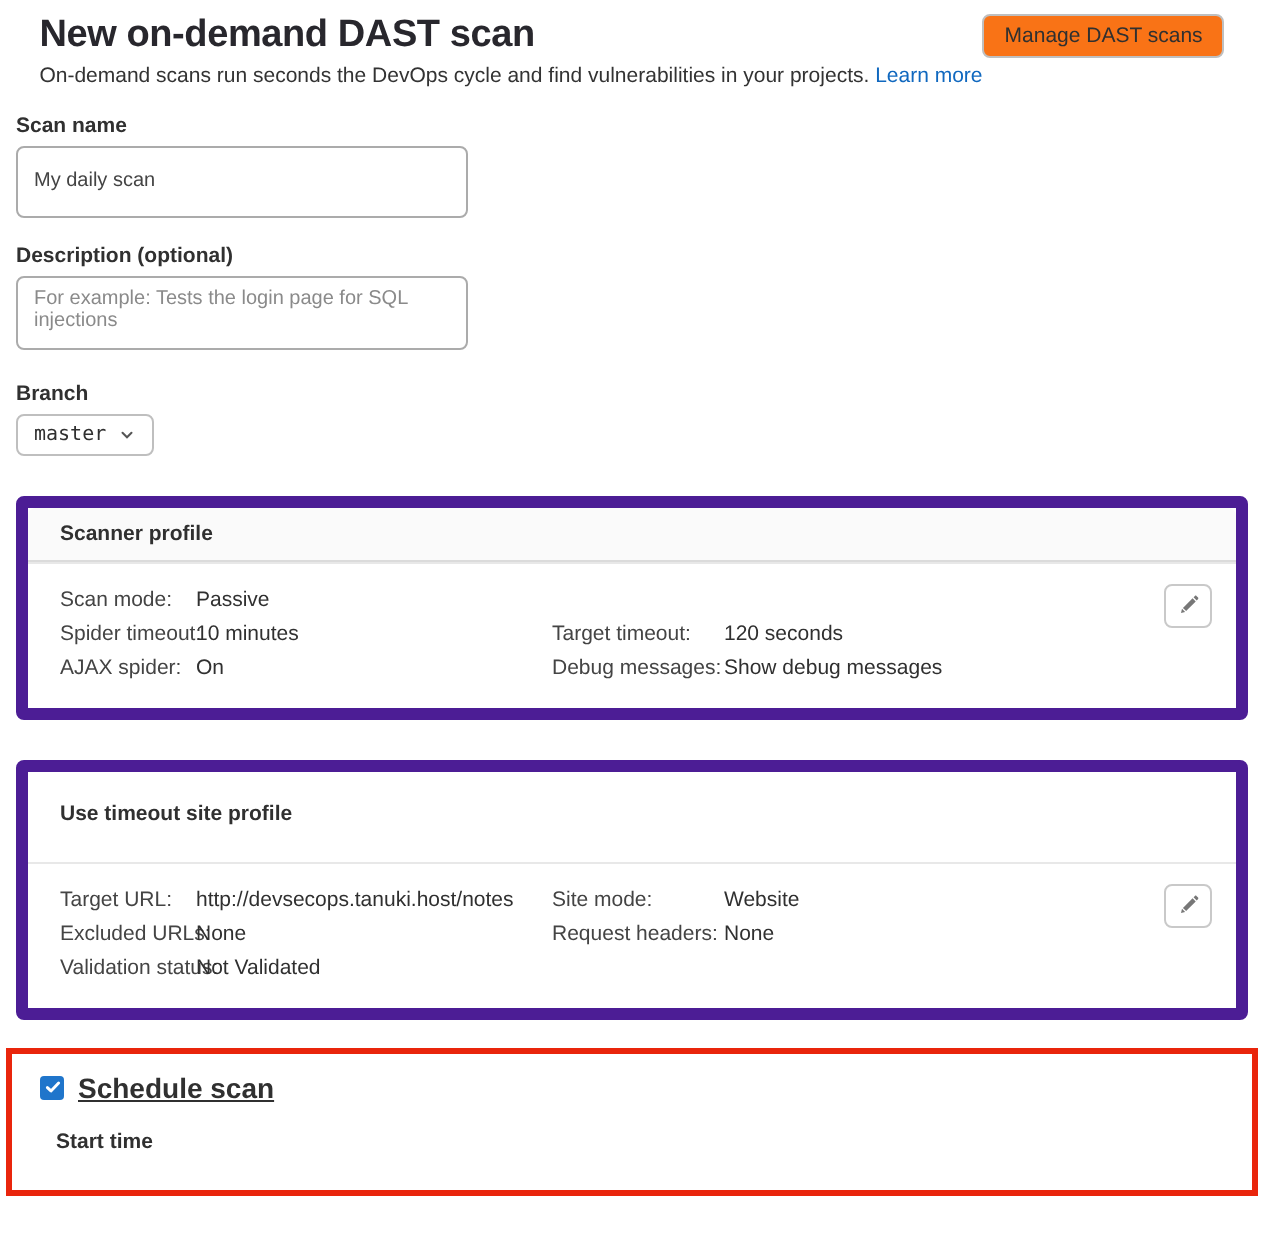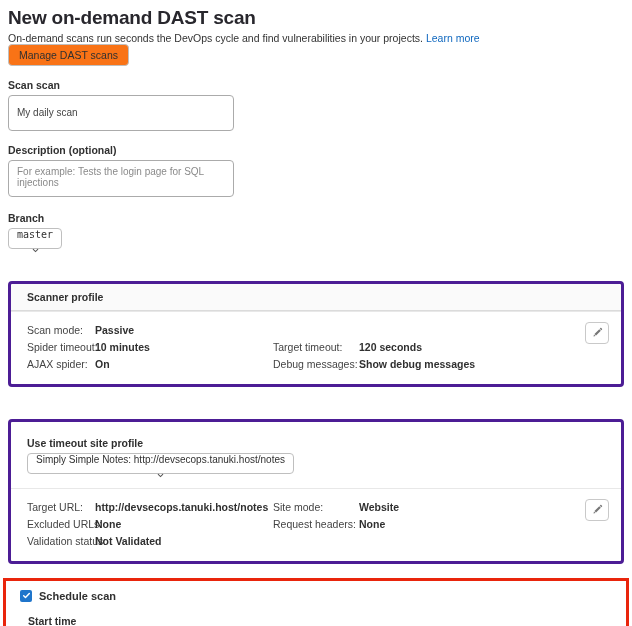--- a/index.html
+++ b/index.html
@@ -6,21 +6,21 @@
   html,body { margin:0; padding:0; }
   body {
     width:632px; height:626px;
     font-family:"Liberation Sans", sans-serif;
     font-size:10.5px; color:#303030; background:#fff;
     position:relative; overflow:hidden;
   }
   .page { padding:7px 8px 4px 8px; }
 
   
-  .header-row { display:flex; justify-content:flex-start; align-items:flex-start;flex-direction:column; }
+  .header-row { display:flex; justify-content:center; align-items:flex-start; }
   .page-title { font-size:19px; font-weight:700; color:#28272d; margin:0; line-height:1.15; letter-spacing:-0.2px; }
   .page-subtitle { margin-top:3px; font-size:10.5px; color:#333; }
   .link { color:#1068bf; text-decoration:none; cursor:pointer;margin-top:38px; }
   .btn-secondary {
     border:1px solid #bfbfbf; background:#f97316; border-radius:4px;
     padding:4px 10px; font-size:10.5px; color:#303030; white-space:nowrap; cursor:pointer;
     font-family:"Liberation Sans", sans-serif;
   }
 
   
@@ -32,59 +32,59 @@
   .textarea-input {
     width:226px; height:37px; border:1px solid #ababab; border-radius:4px;
     padding:5px 8px; font-size:10px; color:#444; resize:none;
     font-family:"Liberation Sans", sans-serif;
   }
   .textarea-input::placeholder, .text-input::placeholder { color:#8a8a8a; }
 
   .dropdown {
     display:inline-flex; align-items:center; gap:6px;
     border:1px solid #bfbfbf; background:#fff; border-radius:4px;
-    height:21px; padding:0 8px; font-size:10px; color:#303030; cursor:pointer;flex-direction:column;
+    height:21px; padding:0 8px; font-size:10px; color:#303030; cursor:pointer;
   }
   .dropdown.mono { font-family:"DejaVu Sans Mono", monospace; }
 
   
-  .card { border:3px solid #4c1d95; border-radius:4px; margin-top:32px; }
+  .card { border:6px solid #4c1d95; border-radius:4px; margin-top:20px; }
   .card-header {
     background:#fafafa; border-bottom:1px solid #dbdbdb;
     padding:7px 16px; font-weight:700; font-size:10.5px;
     border-radius:4px 4px 0 0;
   }
   .card-body { padding:2px 16px 14px 16px; }
   .card-divider { border:none; border-top:1px solid #e8e8e8; margin:0; }
   .summary { position:relative; padding:12px 16px 14px 16px; }
   .summary-grid {
     display:grid; grid-template-columns:68px 178px 86px 1fr;
     row-gap:5px; align-items:start;
   }
   .summary-label { color:#444; font-size:10.5px; white-space:nowrap; }
-  .summary-value { font-weight:700; font-size:10.5px; white-space:nowrap; }
+  .summary-value { font-weight:400; font-size:10.5px; white-space:nowrap; }
   .edit-btn {
     position:absolute; top:10px; right:12px;
     width:24px; height:22px; border:1px solid #c9c9c9; border-radius:4px;
     background:#fff; display:flex; align-items:center; justify-content:center; cursor:pointer;
   }
 
   
   .schedule-box {
     margin:14px -5px 0 -5px;
     border:3px solid #e9250c;
     padding:9px 0 14px 14px;
     background:#fff;
   }
   .checkbox-row { display:flex; align-items:center; gap:7px; }
   .checkbox {
     width:12px; height:12px; border-radius:2px; background:#1f75cb;
     display:flex; align-items:center; justify-content:center; cursor:pointer; flex:0 0 auto;
   }
-  .checkbox-label { font-weight:700; font-size:11px; cursor:pointer; }
+  .checkbox-label { font-weight:700; font-size:14px; cursor:pointer;text-decoration:underline; }
   .schedule-fields { margin-left:8px; }
 
   svg { display:block; }
 </style>
 </head>
 <body>
 
 <div class="page">
 
   
@@ -93,21 +93,21 @@
       <h1 class="page-title">New on-demand DAST scan</h1>
       <div class="page-subtitle">
         <span>On-demand scans run seconds the DevOps cycle and find vulnerabilities in your projects.</span>
         <span class="link">Learn more</span>
       </div>
     </div>
     <button class="btn-secondary">Manage DAST scans</button>
   </div>
 
   
-  <div class="form-label">Scan scan</div>
+  <div class="form-label">Scan name</div>
   <input class="text-input" type="text" value="My daily scan" style="">
 
   
   <div class="form-label">Description (optional)</div>
   <textarea class="textarea-input" placeholder="For example: Tests the login page for SQL injections" style=""></textarea>
 
   
   <div class="form-label">Branch</div>
   <div class="dropdown mono">
     <span>master</span>
@@ -146,28 +146,20 @@
             </svg>
         </span>
       </button>
     </div>
   </div>
 
   
   <div class="card">
     <div class="card-body">
       <div class="form-label">Use timeout site profile</div>
-      <div class="dropdown">
-        <span>Simply Simple Notes: http://devsecops.tanuki.host/notes</span>
-        <span>
-          <svg width="9" height="9" viewBox="0 0 16 16">
-              <path d="M4 6l4 4 4-4" stroke="#555" stroke-width="1.8" fill="none" stroke-linecap="round"></path>
-            </svg>
-        </span>
-      </div>
     </div>
     <hr class="card-divider">
     <div class="summary">
       <div class="summary-grid">
         <span class="summary-label">Target URL:</span>
         <span class="summary-value">http://devsecops.tanuki.host/notes</span>
         <span class="summary-label">Site mode:</span>
         <span class="summary-value">Website</span>
 
         <span class="summary-label">Excluded URLs:</span>

